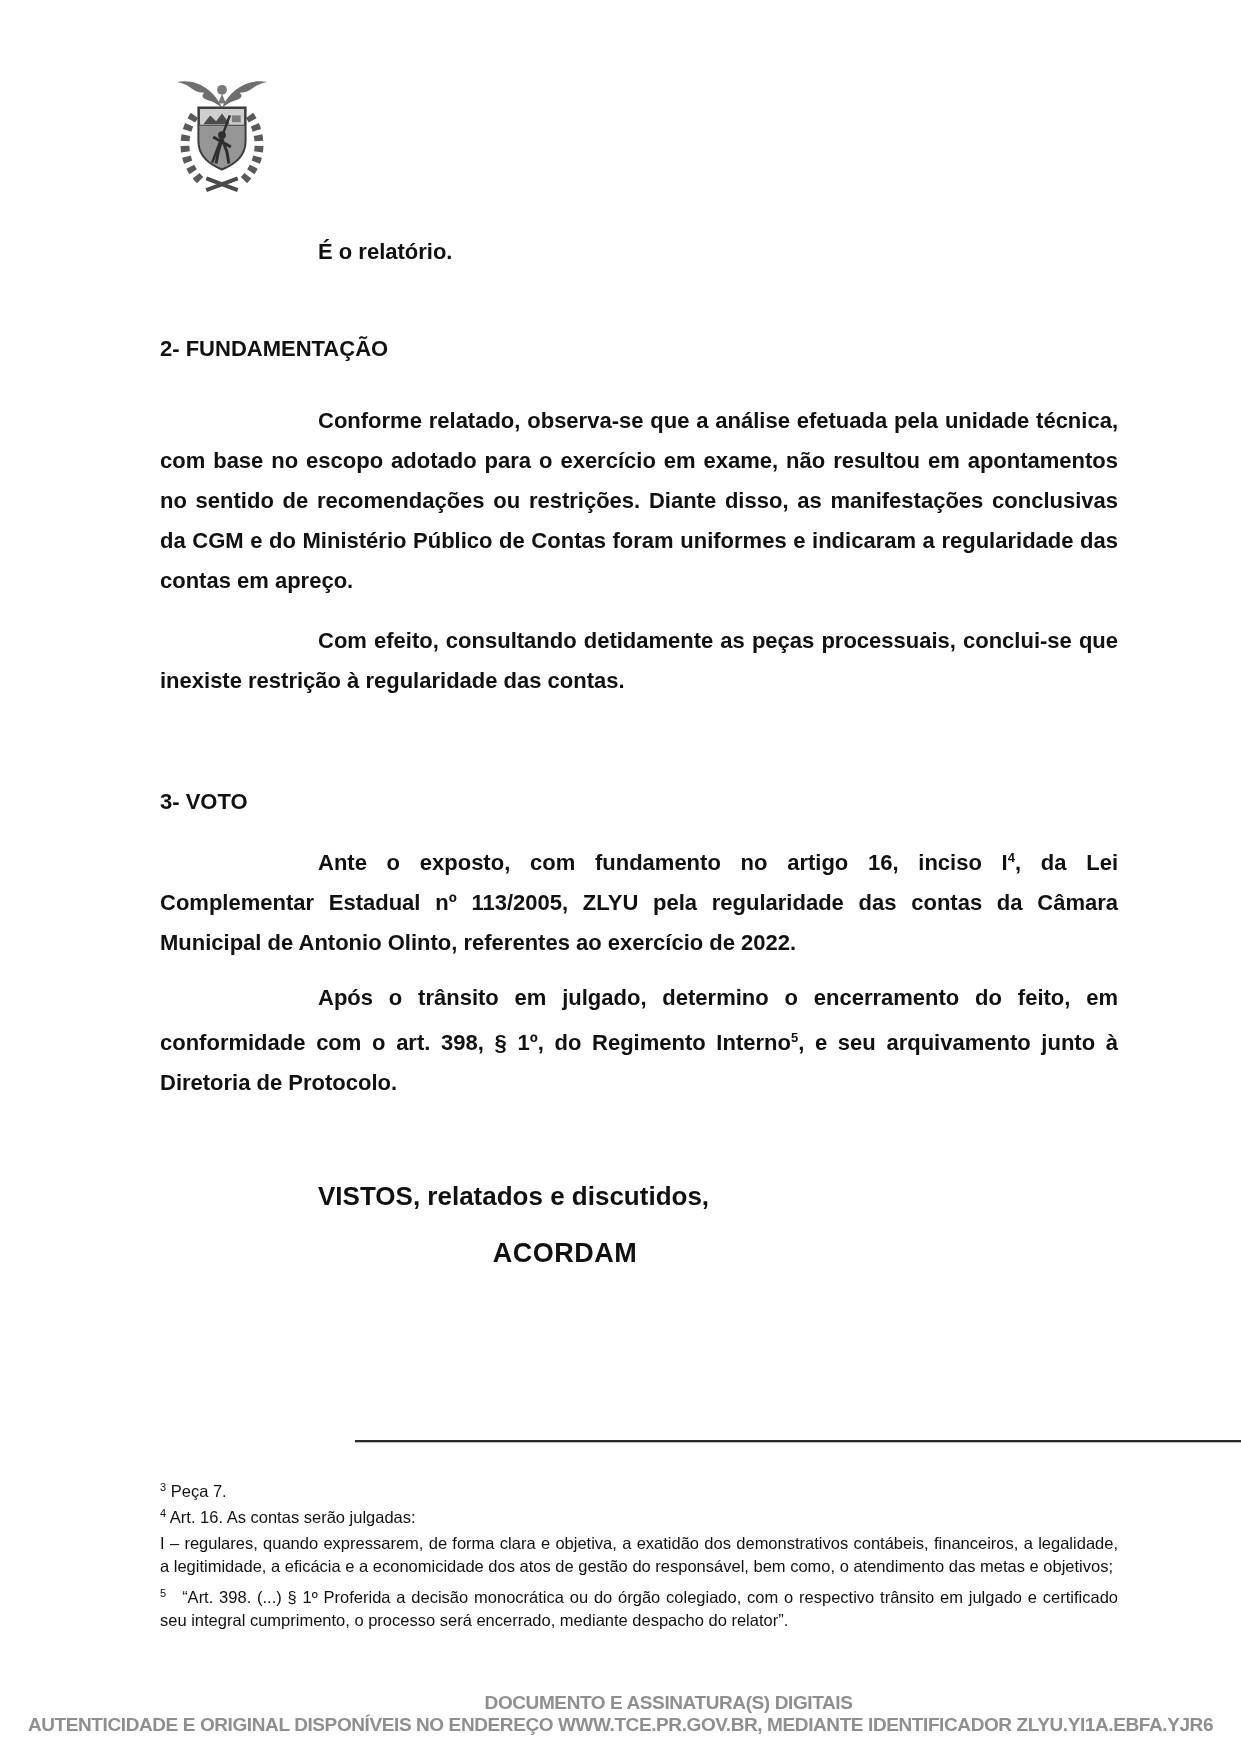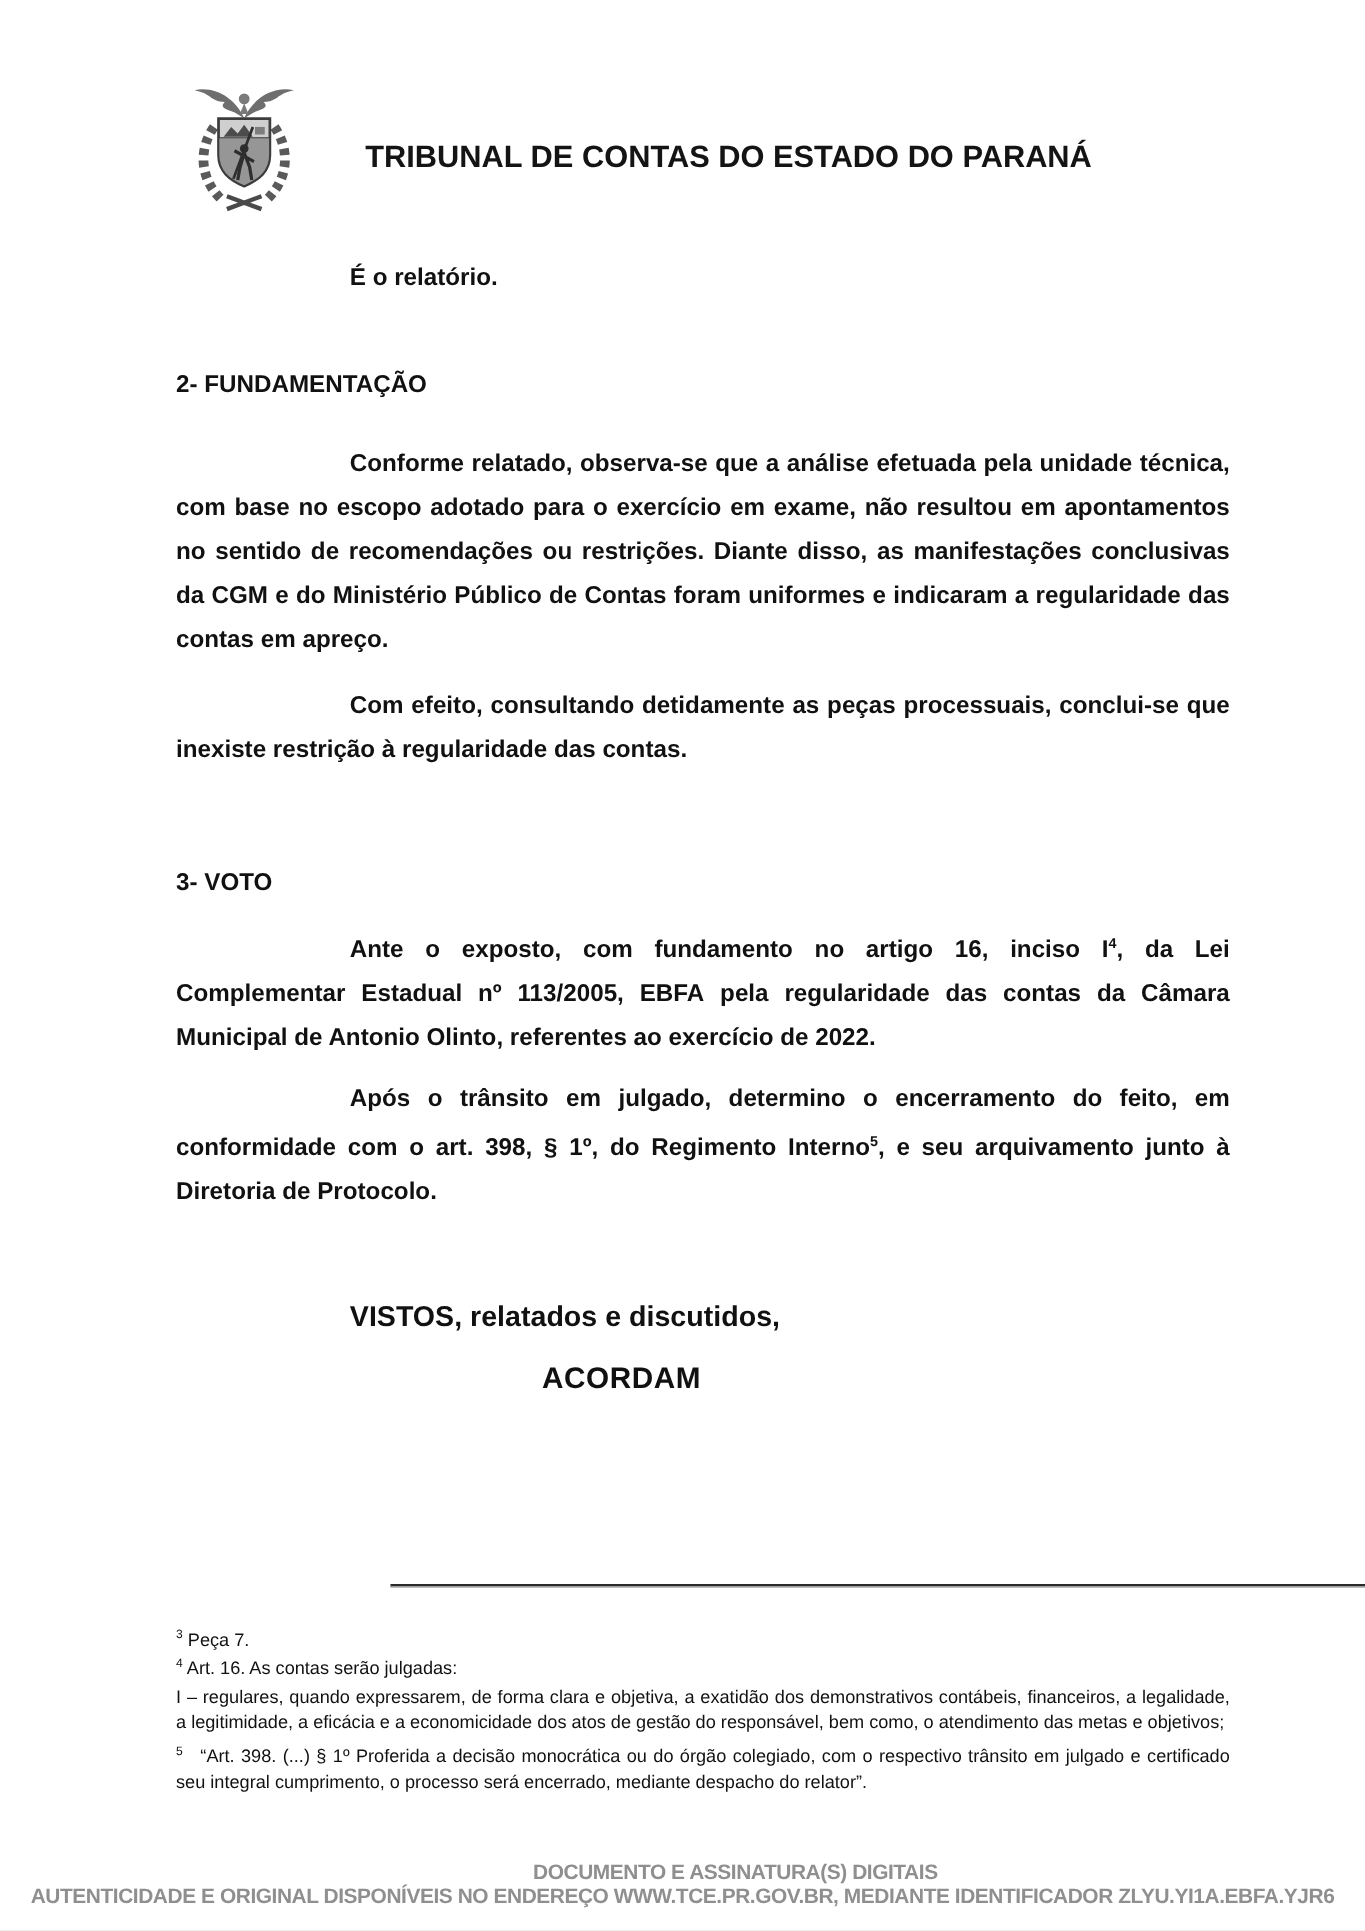--- a/index.html
+++ b/index.html
@@ -67,31 +67,30 @@
       <path d="M36 36 h48 v34 c0 15 -10 23 -24 29 c-14 -6 -24 -14 -24 -29 z" fill="#969696" stroke="#3c3c3c" stroke-width="2"></path>
       <path d="M37 37 h46 v17 h-46 z" fill="#cfcfcf" stroke="#3c3c3c" stroke-width="1"></path>
       <path d="M41 53 l7 -9 l6 6 l6 -8 l8 11 z" fill="#4c4c4c"></path>
       <rect x="70" y="44" width="9" height="7" fill="#7d7d7d"></rect>
 
       <line x1="68" y1="44" x2="50" y2="92" stroke="#2e2e2e" stroke-width="2.5"></line>
       <circle cx="60" cy="64" r="4" fill="#2e2e2e"></circle>
       <path d="M60 68 L56 82 L54 93 M60 68 L65 81 L67 93 M60 71 L51 66 M60 71 L69 76" stroke="#2e2e2e" stroke-width="3" fill="none"></path>
     </svg>
   </div>
-  <div class="doc-title">TRIBUNAL DE CONTAS DO ESTADO DO PARANÁ</div>
 
   <p class="tblock body-p no-just" style="top:232px;">É o relatório.</p>
 
   <h2 class="tblock sec-h" style="top:329px;">2- FUNDAMENTAÇÃO</h2>
   <p class="tblock body-p" style="top:401px;">Conforme relatado, observa-se que a análise efetuada pela unidade técnica, com base no escopo adotado para o exercício em exame, não resultou em apontamentos no sentido de recomendações ou restrições. Diante disso, as manifestações conclusivas da CGM e do Ministério Público de Contas foram uniformes e indicaram a regularidade das contas em apreço.</p>
   <p class="tblock body-p" style="top:621px;">Com efeito, consultando detidamente as peças processuais, conclui-se que inexiste restrição à regularidade das contas.</p>
 
   <h2 class="tblock sec-h" style="top:782px;">3- VOTO</h2>
 
-  <p class="tblock body-p" style="top:838px;"><span>Ante o exposto, com fundamento no artigo 16, inciso I</span><sup class="ref">4</sup><span>, da Lei Complementar Estadual nº 113/2005, </span><b>EBFA</b><span> pela regularidade das contas da Câmara Municipal de Antonio Olinto, referentes ao exercício de 2022.</span></p>
+  <p class="tblock body-p" style="top:838px;"><span>Ante o exposto, com fundamento no artigo 16, inciso I</span><sup class="ref">4</sup><span>, da Lei Complementar Estadual nº 113/2005, </span><b>ZLYU</b><span> pela regularidade das contas da Câmara Municipal de Antonio Olinto, referentes ao exercício de 2022.</span></p>
 
   <p class="tblock body-p" style="top:978px;"><span>Após o trânsito em julgado, determino o encerramento do feito, em conformidade com o art. 398, § 1º, do Regimento Interno</span><sup class="ref">5</sup><span>, e seu arquivamento junto à Diretoria de Protocolo.</span></p>
 
   <p class="tblock vistos" style="top:1176px;">VISTOS, relatados e discutidos,</p>
   <div class="acordam-wrap">
     <span class="acordam">ACORDAM</span>
   </div>
 
   <div class="fn-sep"></div>
 

